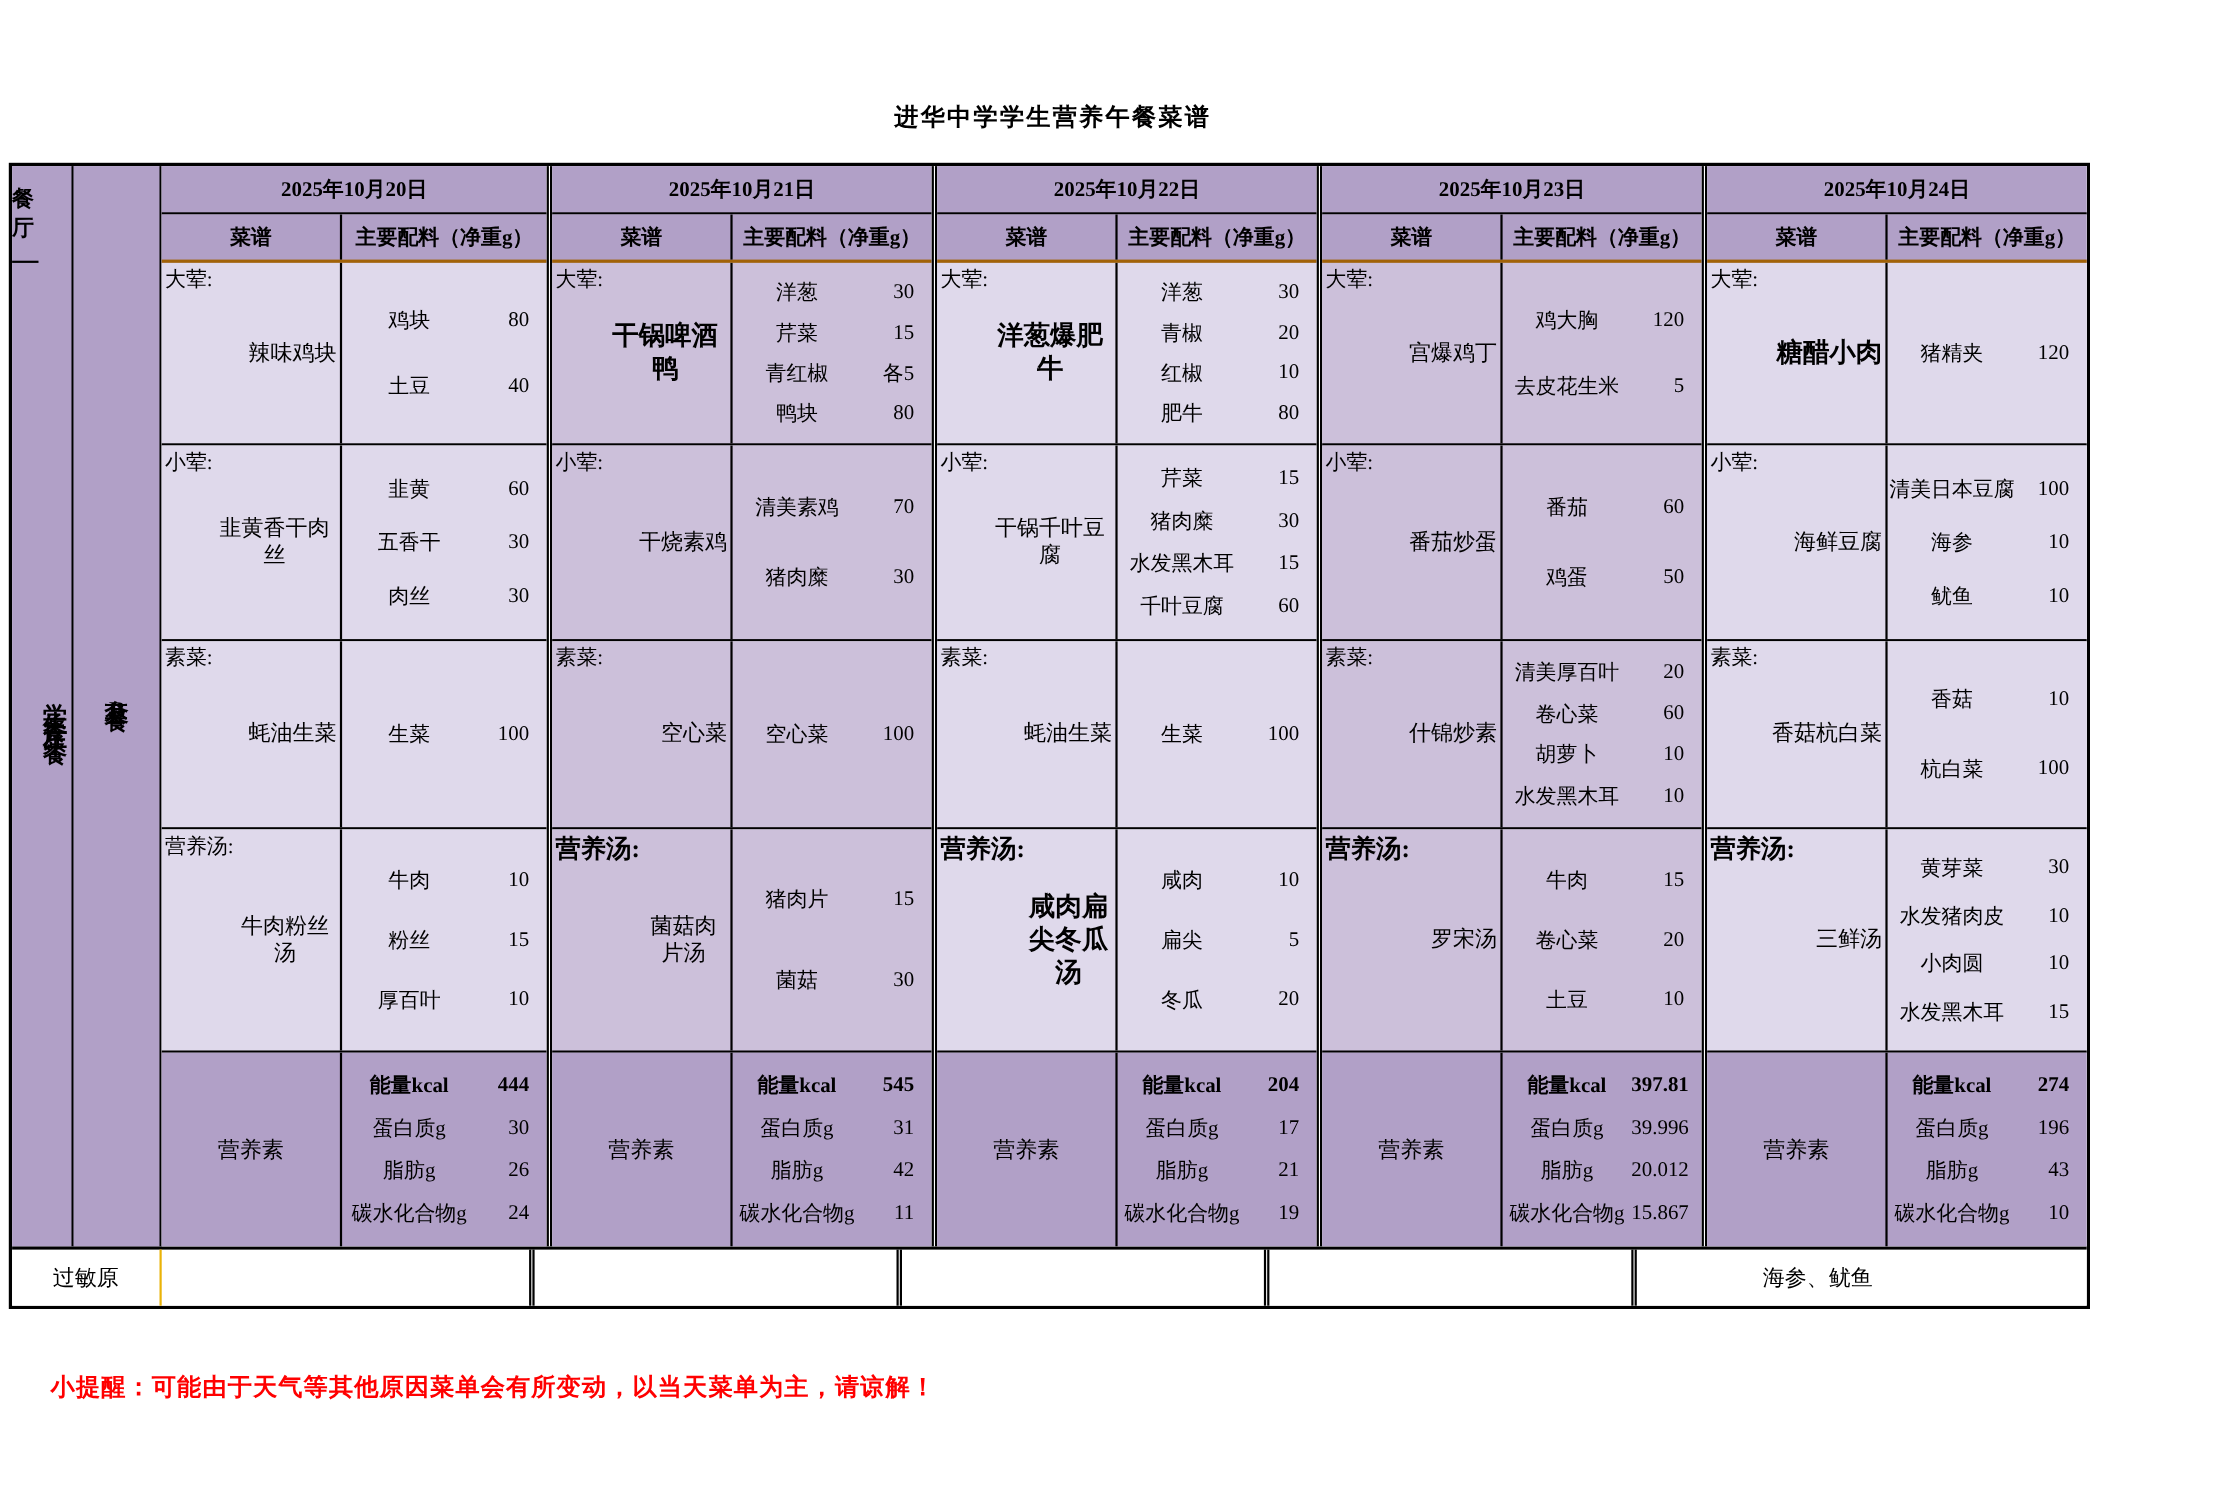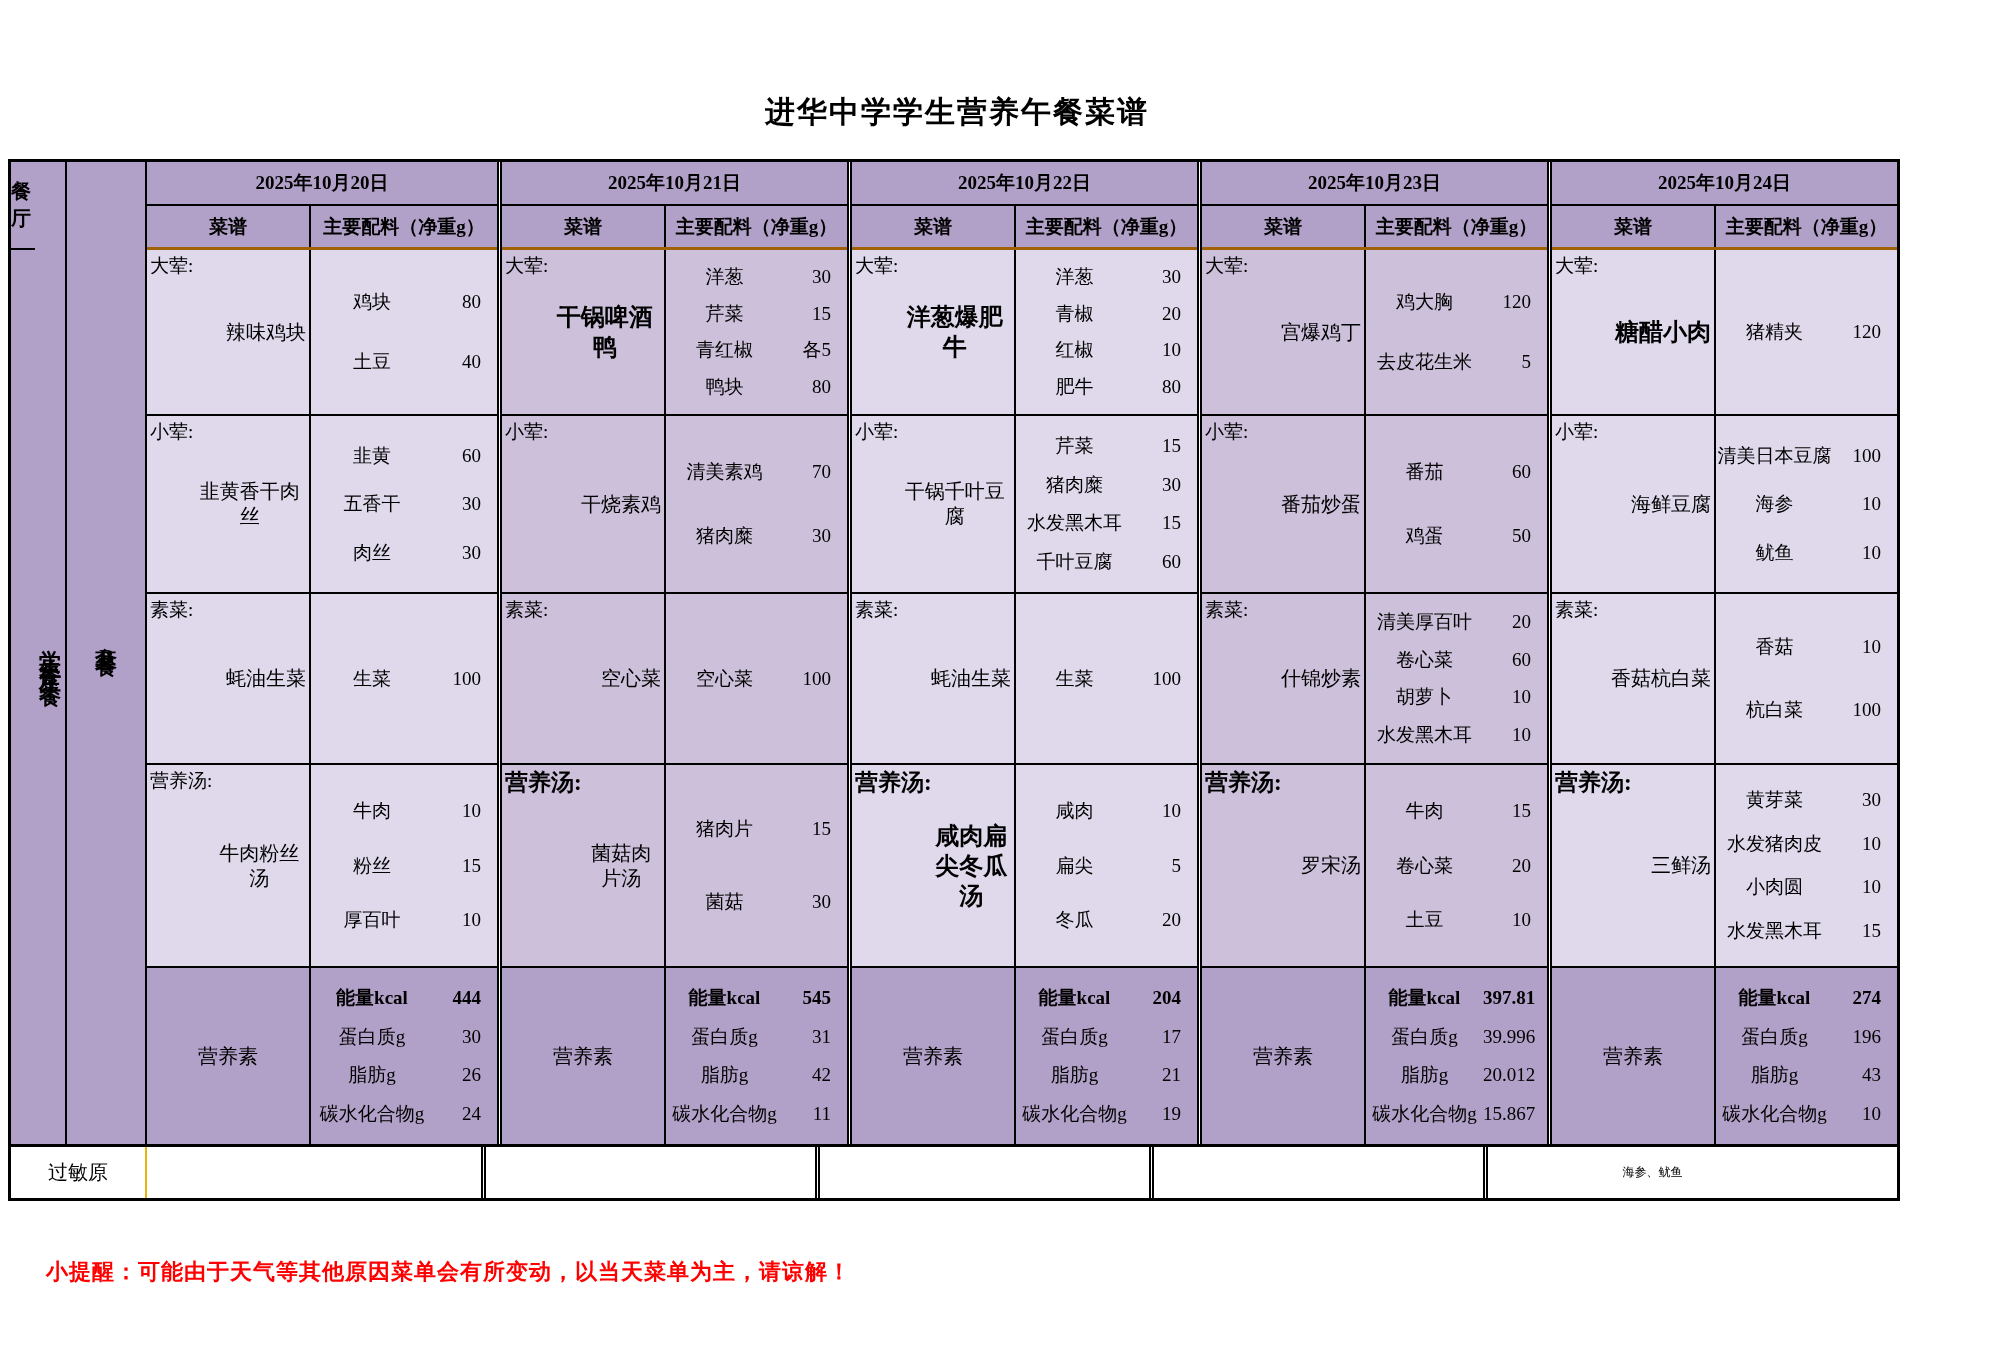--- a/index.html
+++ b/index.html
@@ -1,18 +1,18 @@
 <!DOCTYPE html>
 <html><head>
 <meta charset="utf-8">
 <style>
   *{box-sizing:border-box;margin:0;padding:0}
   html,body{background:#fff}
   body{width:2014px;height:1352px;font-family:"Liberation Serif","DejaVu Serif",serif;color:#000;position:relative;overflow:hidden}
-  .title{padding-top:92px;width:1898px;margin-left:8px;text-align:center;font-size:30px;font-weight:bold;letter-spacing:2px}
+  .title{padding-top:92px;width:1898px;margin-left:8px;text-align:center;font-size:22px;font-weight:bold;letter-spacing:2px}
   .tbl{margin:26px 0 0 8px;border:3px solid #000;width:max-content;background:#fff}
   .main{display:flex}
   .sidecol{display:flex;background:#B1A0C7}
   .colA{width:56px;border-right:2px solid #000}
   .colB{width:80px;border-right:2px solid #000}
   .sidecol .hd{height:88px;border-bottom:2px solid #000;display:flex;align-items:center;justify-content:center;font-weight:bold;font-size:20px}
   .sidecol .bd{flex:1;display:flex;align-items:center;justify-content:center}
   .vtext{writing-mode:vertical-lr;text-orientation:upright;font-weight:bold;font-size:22px;letter-spacing:7px}
   .block{width:350px;display:flex;flex-direction:column;background:#fff}
   .block + .block{border-left:5px double #000}
@@ -35,21 +35,21 @@
   .dish{font-size:20px;text-align:center;line-height:1.25}
   .dish.big{font-size:24px;font-weight:bold}
   .ing{display:flex;align-items:center;font-size:19px}
   .ing .n{flex:1;text-align:center}
   .ing .v{width:64px;text-align:right;padding-right:16px;font-size:19px}
   .ing.bold .n,.ing.bold .v{font-weight:bold}
   .nut .cai{justify-content:center;align-items:center}
   .nutlabel{font-size:20px;text-align:center}
   .allergen{display:flex;border-top:3px solid #000;height:54px;background:#fff}
   .allergen .lab{width:136px;border-right:2px solid #eab308;display:flex;align-items:center;justify-content:center;font-size:20px}
-  .allergen .cell{width:334px;display:flex;align-items:center;justify-content:center;font-size:12px}
+  .allergen .cell{width:334px;display:flex;align-items:center;justify-content:center;font-size:20px}
   .allergen .cell + .cell{border-left:5px double #000}
   .footer{margin:56px 0 0 46px;font-size:22px;font-weight:bold;color:#FF0000;letter-spacing:1px}
 </style>
 </head>
 <body>
 
 <div class="title">进华中学学生营养午餐菜谱</div>
 
 <div class="tbl">
   <div class="main">

